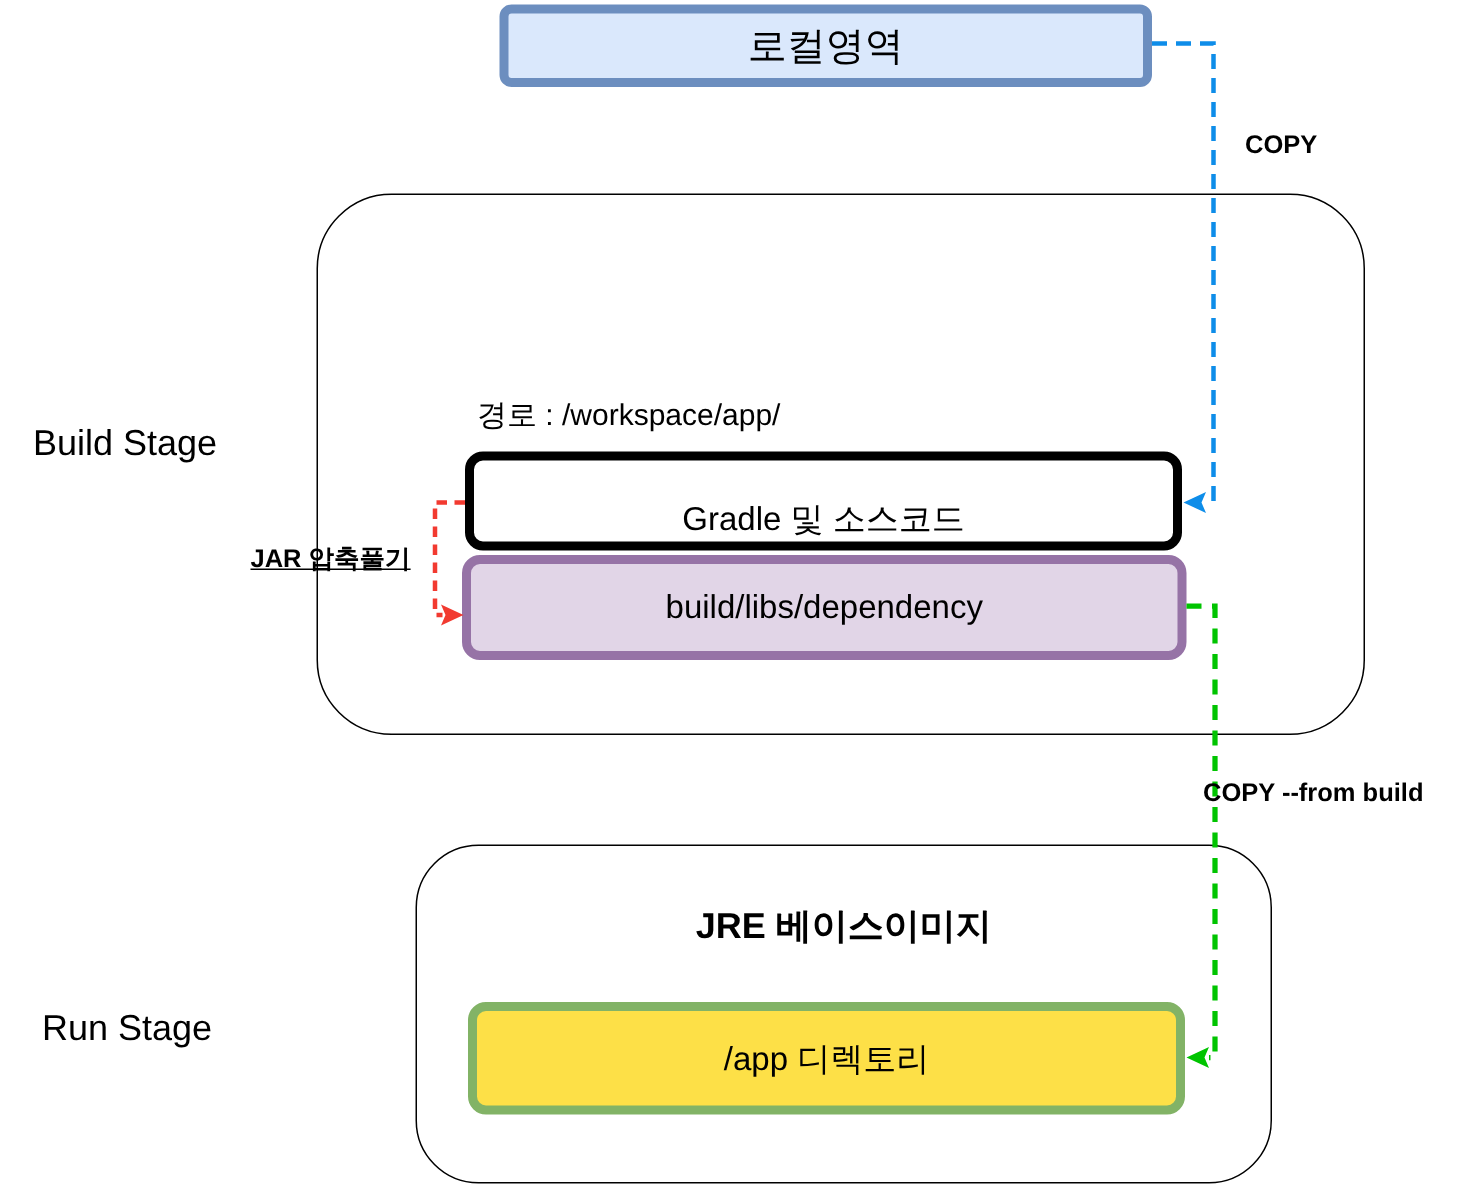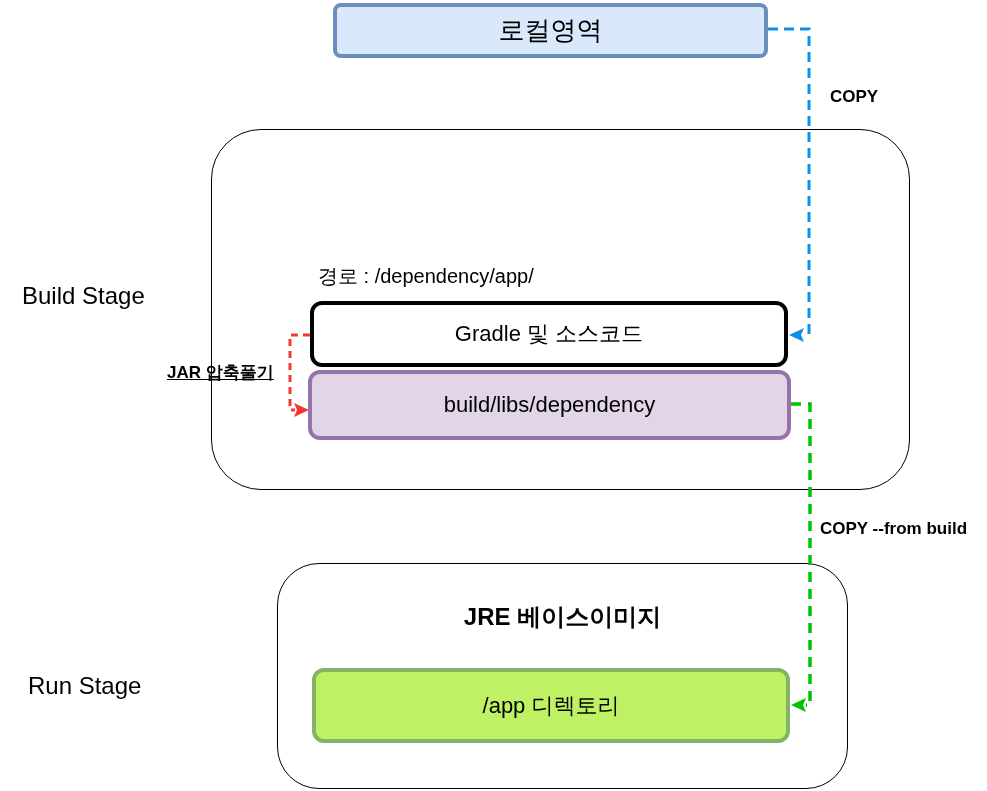--- a/index.html
+++ b/index.html
@@ -12,21 +12,21 @@
   .canvas {
     position: relative;
     width: 987px;
     height: 791px;
     background: #ffffff;
     overflow: hidden;
   }
   .abs { position: absolute; box-sizing: border-box; }
 
   .node {
-    border: 4px solid #0369a1;
+    border: 6px solid #0369a1;
     display: flex;
     align-items: center;
     justify-content: center;
     text-align: center;
   }
   .local-box {
     left: 333px; top: 3px; width: 435px; height: 55px;
     border-radius: 8px;
     font-size: 26px;
   }
@@ -55,74 +55,75 @@
     font-size: 20px;
   }
   .inner-box {
     border-radius: 12px;
     font-size: 22px;
   }
   .source-box {
     left: 310px; top: 301px; width: 478px; height: 66px;
     background: #ffffff;
     border-color: #000000;
+    align-items: flex-end;
   }
   .dependency-box {
     left: 308px; top: 370px; width: 483px; height: 70px;
   }
   .app-box {
     left: 312px; top: 668px; width: 478px; height: 75px;
   }
   .stage-label {
     font-size: 24px;
   }
   .build-stage { left: 22px; top: 282px; }
   .run-stage { left: 28px; top: 672px; }
 
   .edge-label {
     font-size: 17px;
     font-weight: bold;
     white-space: nowrap;
   }
   .copy-label { left: 830px; top: 87px; }
   .jar-label { left: 167px; top: 361px; text-decoration: underline; }
-  .copy-from-label { left: 820px; top: 519px; text-align: center; }
+  .copy-from-label { left: 802px; top: 519px; text-align: center; }
 
   .connector-layer {
     position: absolute;
     left: 0; top: 0;
     width: 987px; height: 791px;
     pointer-events: none;
   }
 </style>
 </head>
 <body>
 
 <div class="canvas">
 
   <div class="abs node local-box" style="background-color: rgb(218, 232, 252); border-color: rgb(108, 142, 191);">
     <span>로컬영역</span>
   </div>
 
   <div class="abs container jdk-container"></div>
 
-  <div class="abs path-caption">경로 : /dependency/app/</div>
+  <div class="abs path-caption">경로 : /workspace/app/</div>
 
   <div class="abs node inner-box source-box" style="background-color: rgb(255, 255, 255); border-color: rgb(0, 0, 0);">
     <span>Gradle 및 소스코드</span>
   </div>
 
   <div class="abs node inner-box dependency-box" style="background-color: rgb(225, 213, 231); border-color: rgb(150, 115, 166);">
     <span>build/libs/dependency</span>
   </div>
 
   <div class="abs container jre-container"></div>
   <div class="abs container-title jre-title">JRE 베이스이미지</div>
 
-  <div class="abs node inner-box app-box" style="background-color: #bef264; border-color: rgb(130, 179, 102);">
+  <div class="abs node inner-box app-box" style="background-color: #fde047; border-color: rgb(130, 179, 102);">
     <span>/app 디렉토리</span>
   </div>
 
   <div class="abs stage-label build-stage">Build Stage</div>
   <div class="abs stage-label run-stage">Run Stage</div>
 
   <svg class="connector-layer" viewBox="0 0 987 791" xmlns="http://www.w3.org/2000/svg">
 
     <g>
       <path d="M768 29 H809 V335 H804" fill="none" stroke-width="3" stroke-dasharray="10 6" stroke="#0e8de9"></path>

